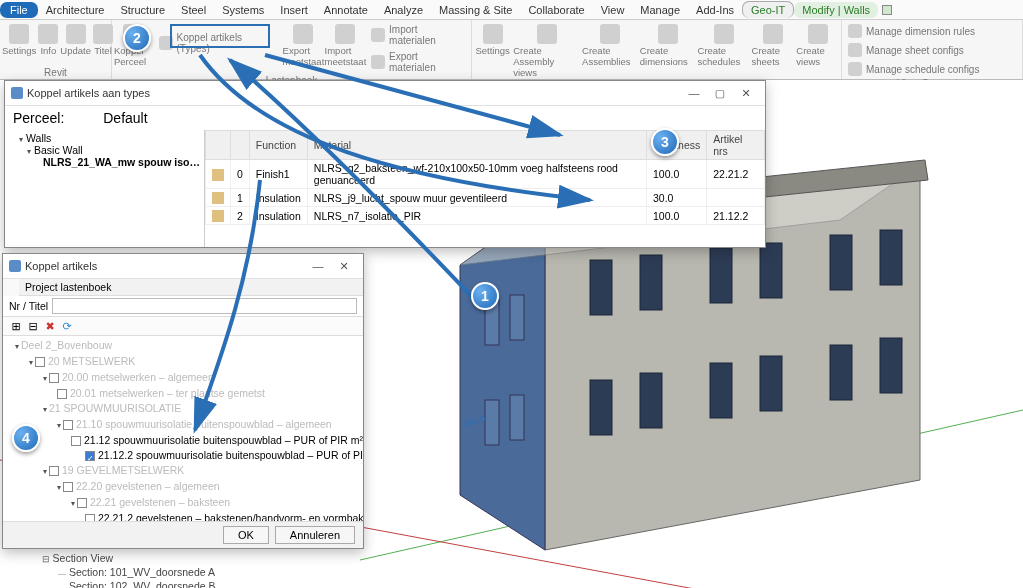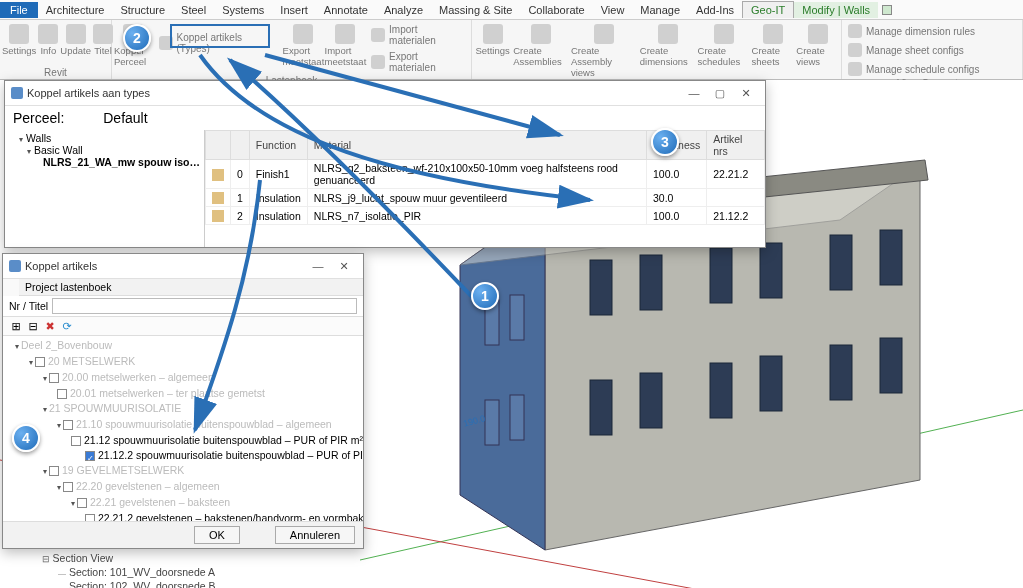--- a/index.html
+++ b/index.html
@@ -1,20 +1,20 @@
 <!DOCTYPE html>
 <html><head>
 <meta charset="utf-8">
 <style>
   * { box-sizing: border-box; margin: 0; padding: 0; font-family: "Segoe UI", Tahoma, sans-serif; }
   body { width: 1023px; height: 588px; background: #e8e8e8; overflow: hidden; position: relative; font-size: 11px; }
 
   
   .ribbon-tabs { display: flex; background: #fafafa; border-bottom: 1px solid #ccc; height: 20px; align-items: center; }
-  .ribbon-tabs .tab { padding: 2px 8px; color: #333; cursor: pointer; white-space: nowrap; font-size: 11px; }
+  .ribbon-tabs .tab { padding: 2px 8px; color: #333; cursor: pointer; white-space: nowrap; font-size: 11px; border-radius: 7px; }
   .ribbon-tabs .tab.file { background: #1f6bb8; color: #fff; font-weight: 500; padding: 2px 10px; }
   .ribbon-tabs .tab.active { background: #f0f0f0; border: 1px solid #aaa; border-bottom: none; color: #2a7d2a; }
   .ribbon-tabs .tab.ctx { color: #2a7d2a; background: #e2f0e2; }
   .ribbon-tabs .chk { width: 10px; height: 10px; border: 1px solid #888; margin-left: 4px; display: inline-block; background: #cfe8cf; }
 
   .ribbon-body { display: flex; background: #f6f6f6; border-bottom: 1px solid #bbb; height: 60px; }
   .ribbon-group { border-right: 1px solid #ddd; display: flex; flex-direction: column; position: relative; }
   .ribbon-group .items { display: flex; flex: 1; align-items: flex-start; padding: 2px 2px 0; gap: 2px; }
   .ribbon-group .label { text-align: center; font-size: 10px; color: #777; padding-bottom: 1px; }
   .ribbon-btn { display: flex; flex-direction: column; align-items: center; width: 40px; padding: 2px 0; color: #777; font-size: 9.5px; }
@@ -62,21 +62,21 @@
   .toolbar2 { display: flex; gap: 3px; padding: 2px 6px; background: #fbfbfb; border-bottom: 1px solid #ddd; }
   .toolbar2 span { width: 14px; height: 14px; display: inline-flex; align-items: center; justify-content: center; font-size: 11px; }
   .tree2 { flex: 1; overflow: auto; background: #fff; padding: 2px 4px; font-size: 10.5px; line-height: 15px; }
   .tree2 .n { white-space: nowrap; }
   .tree2 .chk { display: inline-block; width: 10px; height: 10px; border: 1px solid #888; margin-right: 3px; vertical-align: middle; background: #fff; }
   .tree2 .chk.checked { background: #3a7bd5; }
   .tree2 .chk.checked::after { content: "✓"; color: #fff; font-size: 8px; position: relative; top: -2px; left: 1px; }
   .tree2 .dim { color: #bbb; }
   .tree2 .op::before { content: "▾"; font-size: 8px; color: #555; margin-right: 2px; }
   .btn-row { display: flex; justify-content: flex-end; gap: 6px; padding: 4px 8px; background: #f2f2f2; border-top: 1px solid #ddd; }
-  .btn-row button { padding: 2px 14px; font-size: 11px; background: #f6f6f6; border: 1px solid #aaa; margin-left: 29px; }
+  .btn-row button { padding: 2px 14px; font-size: 11px; background: #f6f6f6; border: 1px solid #aaa; }
 
   
   .section-fragment { position: absolute; left: 42px; top: 552px; font-size: 10.5px; color: #444; line-height: 13px; }
   .section-fragment .l { padding-left: 16px; }
   .section-fragment .minus::before { content: "⊟"; margin-right: 3px; font-size: 9px; color: #666; }
   .section-fragment .dash::before { content: "—"; margin-right: 3px; font-size: 8px; color: #888; }
 
   
   .badge { position: absolute; width: 28px; height: 28px; border-radius: 50%; background: radial-gradient(circle at 30% 30%, #6bb0f0, #1f6bb8); border: 2px solid #fff; color: #fff; font-weight: 700; display: flex; align-items: center; justify-content: center; font-size: 14px; box-shadow: 0 2px 4px rgba(0,0,0,0.4); z-index: 50; }
 
@@ -159,27 +159,27 @@
     </div>
     <div class="label">Lastenboek</div>
     <div class="highlight-box" style="left:58px; top:4px; width:100px; height:24px;"></div>
   </div>
   <div class="ribbon-group" style="width:370px">
     <div class="items">
       <div class="ribbon-btn">
           <span class="icon"></span>
           <span>Settings</span>
         </div>
+      <div class="ribbon-btn" style="width:72px">
+          <span class="icon"></span>
+          <span>Create Assembly views</span>
+        </div>
       <div class="ribbon-btn" style="width:60px">
           <span class="icon"></span>
           <span>Create Assemblies</span>
-        </div>
-      <div class="ribbon-btn" style="width:72px">
-          <span class="icon"></span>
-          <span>Create Assembly views</span>
         </div>
       <div class="ribbon-btn" style="width:60px">
           <span class="icon"></span>
           <span>Create dimensions</span>
         </div>
       <div class="ribbon-btn" style="width:56px">
           <span class="icon"></span>
           <span>Create schedules</span>
         </div>
       <div class="ribbon-btn" style="width:46px">

